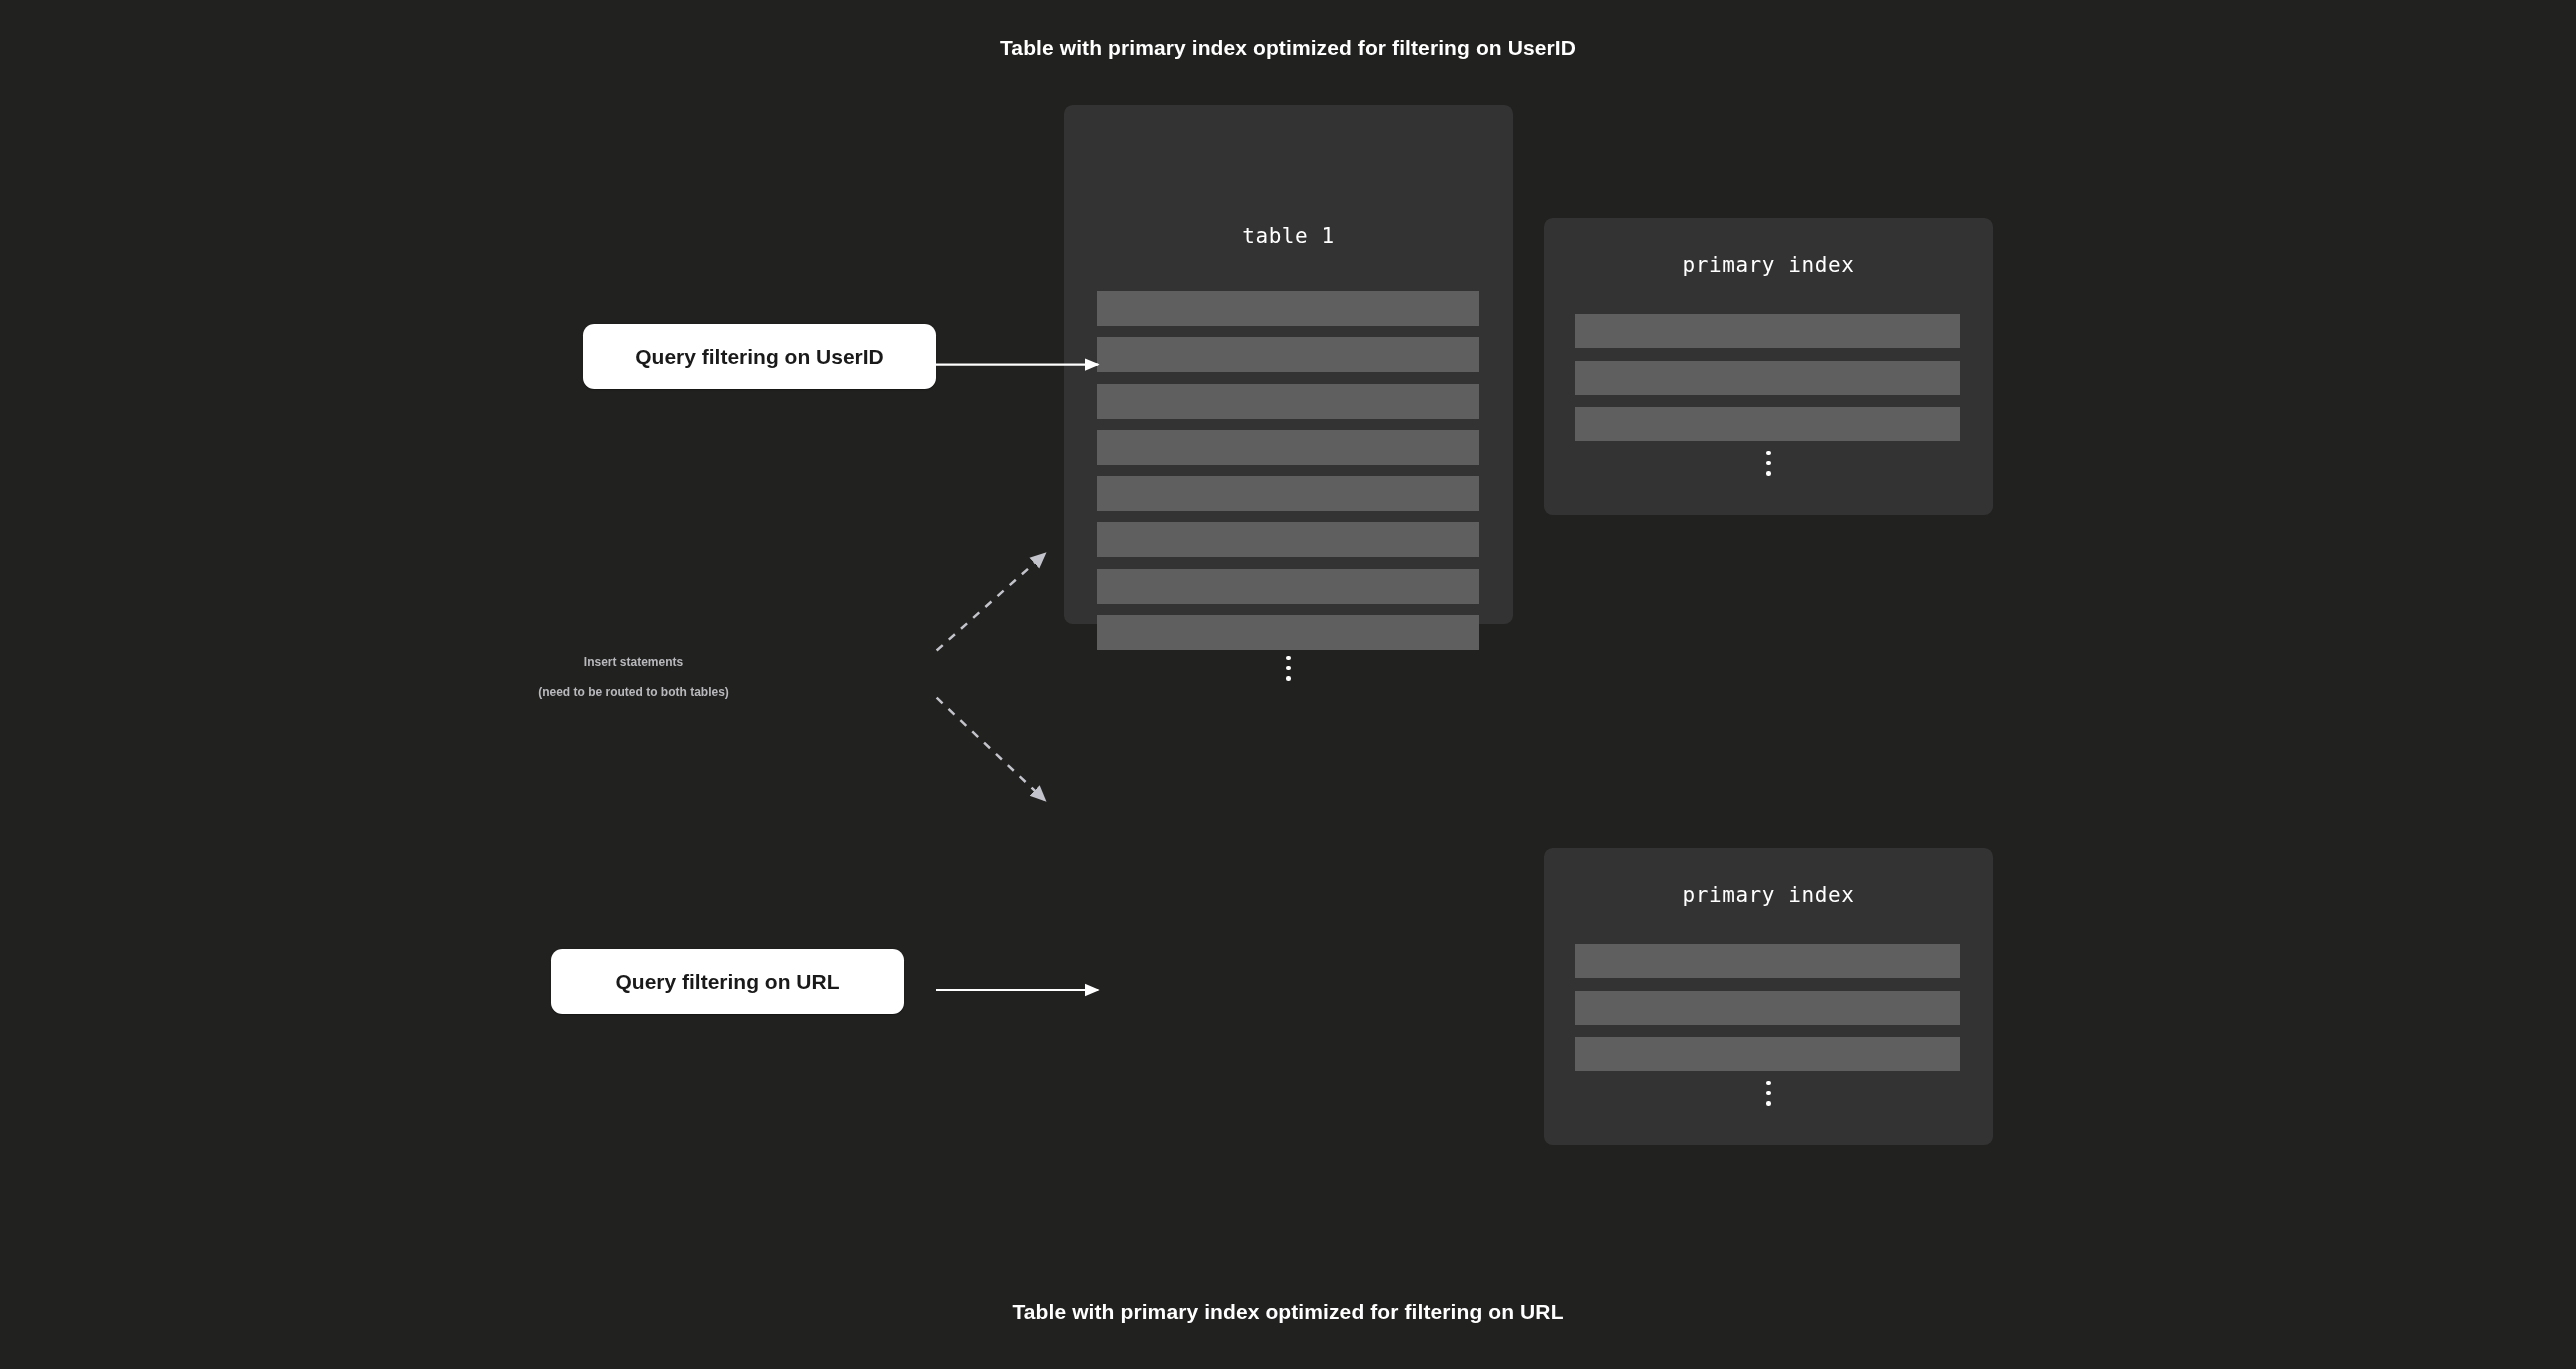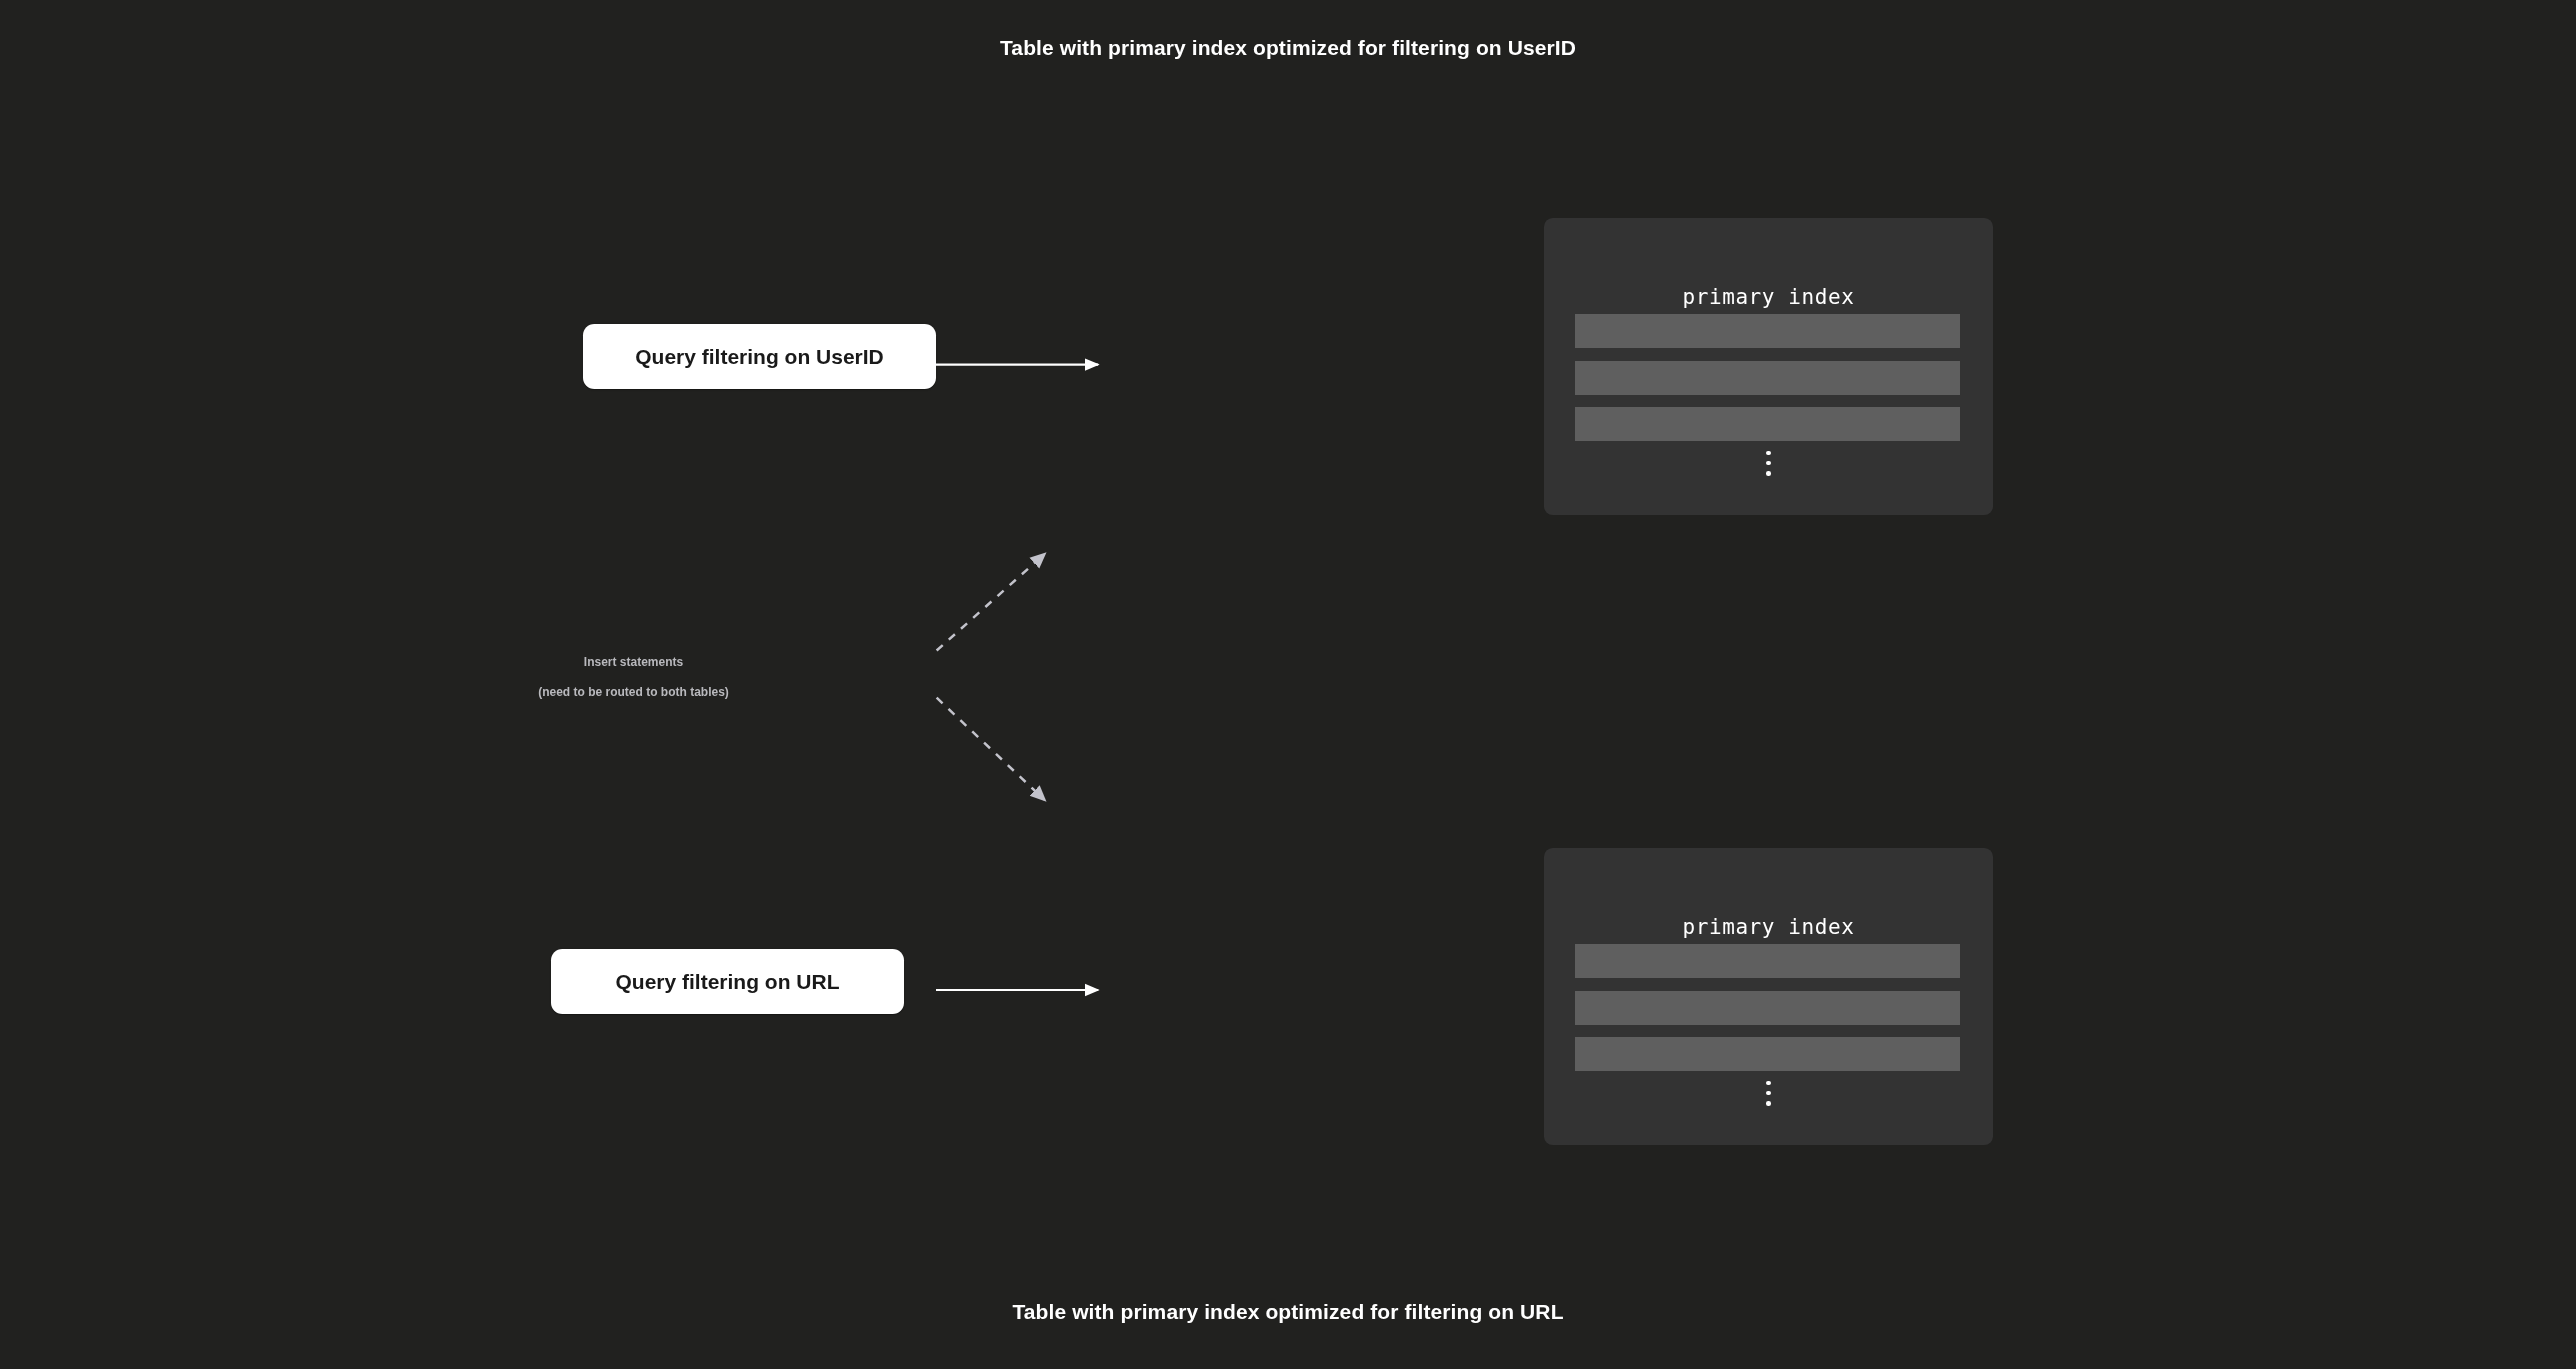--- a/index.html
+++ b/index.html
@@ -99,21 +99,21 @@
   .table-panel .ellipsis { top: 546px; }
 
   
   .index-panel {
     left: 1544px;
     width: 449px;
     height: 297px;
   }
   #index-1 { top: 218px; }
   #index-2 { top: 848px; }
-  .index-panel .panel-title { top: 35px; margin-top: 32px; }
+  .index-panel .panel-title { top: 35px; }
   .index-panel .rows {
     left: 31px;
     width: 385px;
     top: 96px;
     gap: 12.6px;
   }
   .index-panel .row { height: 34px; }
   .index-panel .ellipsis { top: 233px; }
 
   
@@ -158,20 +158,38 @@
 </style>
 </head>
 <body style="background: rgb(33, 33, 31);">
 
 <div class="stage">
 
   <div class="caption" id="caption-bottom">Table with primary index optimized for filtering on URL</div>
 
   <div class="caption" id="caption-top">Table with primary index optimized for filtering on UserID</div>
 
+  <div class="panel table-panel" id="table-1">
+    <div class="panel-title">table 1</div>
+    <div class="rows">
+      <div class="row" style="background: rgb(95, 95, 95);"></div>
+      <div class="row" style="background: rgb(95, 95, 95);"></div>
+      <div class="row" style="background: rgb(95, 95, 95);"></div>
+      <div class="row" style="background: rgb(95, 95, 95);"></div>
+      <div class="row" style="background: rgb(95, 95, 95);"></div>
+      <div class="row" style="background: rgb(95, 95, 95);"></div>
+      <div class="row" style="background: rgb(95, 95, 95);"></div>
+      <div class="row" style="background: rgb(95, 95, 95);"></div>
+    </div>
+    <div class="ellipsis">
+      <span></span>
+        <span></span>
+        <span></span>
+    </div>
+  </div>
 
   <div class="panel index-panel" id="index-1">
     <div class="panel-title">primary index</div>
     <div class="rows">
       <div class="row" style="background: rgb(95, 95, 95);"></div>
       <div class="row" style="background: rgb(95, 95, 95);"></div>
       <div class="row" style="background: rgb(95, 95, 95);"></div>
     </div>
     <div class="ellipsis">
       <span></span>

